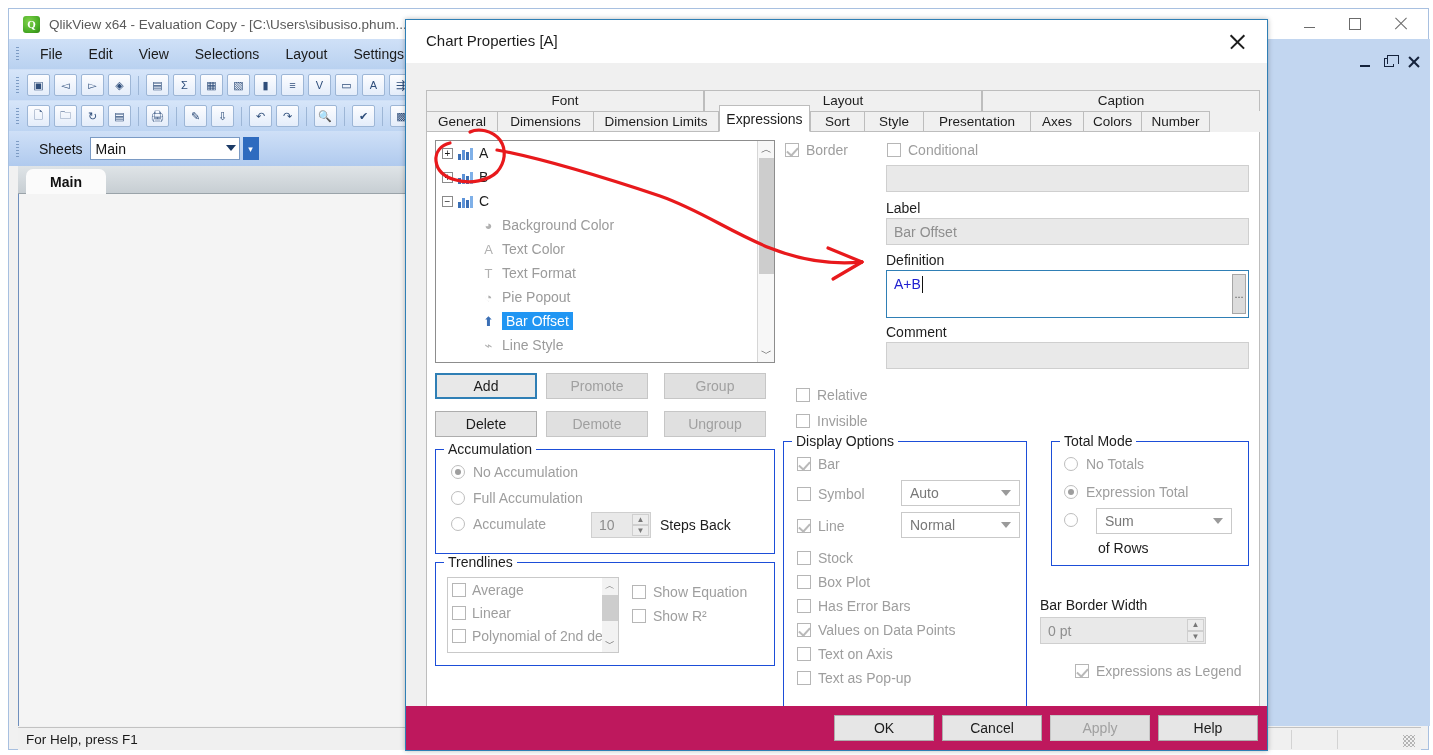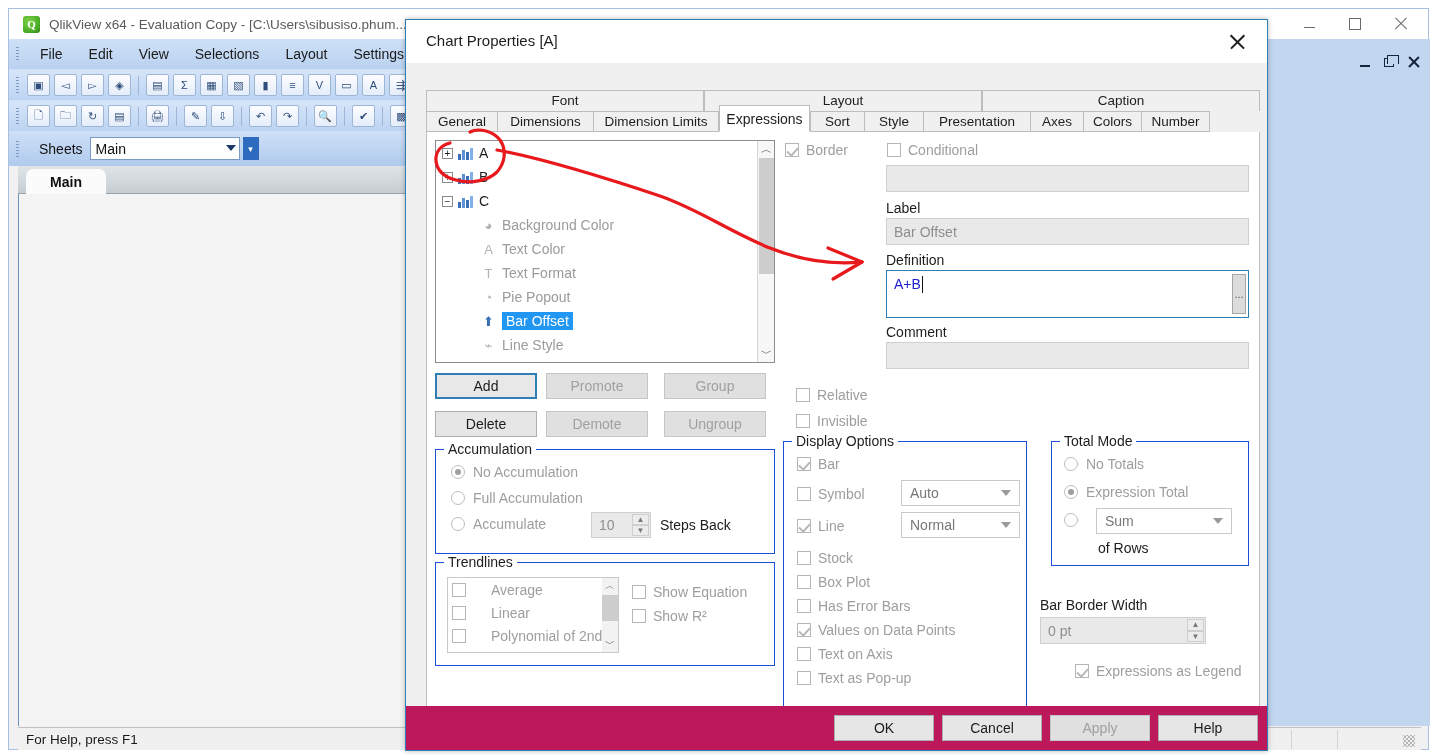--- a/index.html
+++ b/index.html
@@ -245,21 +245,21 @@
     display:flex; align-items:center; padding-left:8px; position:relative; }
   .sel-box .chev { position:absolute; right:8px; top:50%; margin-top:-3px;
     width:0;height:0;border-left:5px solid transparent;border-right:5px solid transparent;border-top:6px solid #9a9a9a; }
 
   .spin { position:absolute; right:1px; top:1px; width:17px; bottom:1px;
     display:flex; flex-direction:column; }
   .spin div { flex:1; border:1px solid #cfcfcf; background:#ececec;
     display:flex; align-items:center; justify-content:center; font-size:8px; color:#777; }
 
   .listbox { background:#fff; border:1px solid #c9c9c9; overflow:hidden; position:relative; }
-  .listbox .li { display:flex; align-items:center; height:23px; padding-left:4px;gap:19px; }
+  .listbox .li { display:flex; align-items:center; height:23px; padding-left:4px; }
   .listbox .li .box { width:14px;height:14px;border:1px solid #b6b6b6;background:#fff;margin-right:6px;flex:none; }
   .listbox .li .t { font-size:14px; color:#9e9e9e; white-space:nowrap; }
   .lb-sb { position:absolute; right:0; top:0; width:16px; height:100%; background:#f2f2f2; }
   .lb-sb .a { height:16px; display:flex;align-items:center;justify-content:center;font-size:10px;color:#555; }
   .lb-sb .a.b { position:absolute; bottom:0; width:16px; }
   .lb-sb .th { position:absolute; left:0; top:17px; width:16px; height:26px; background:#cdcdcd; }
 
   .dlg-foot { position:absolute; left:0; bottom:0; width:100%; height:44px; background:#be185d; }
 
   svg.annot { position:absolute; left:0; top:0; width:1433px; height:755px; pointer-events:none; }

